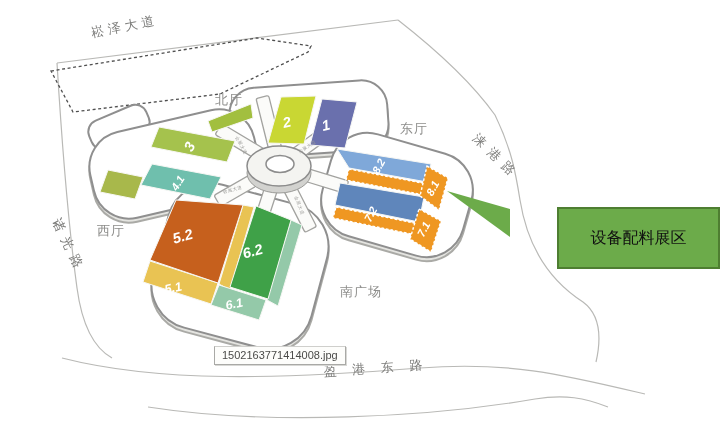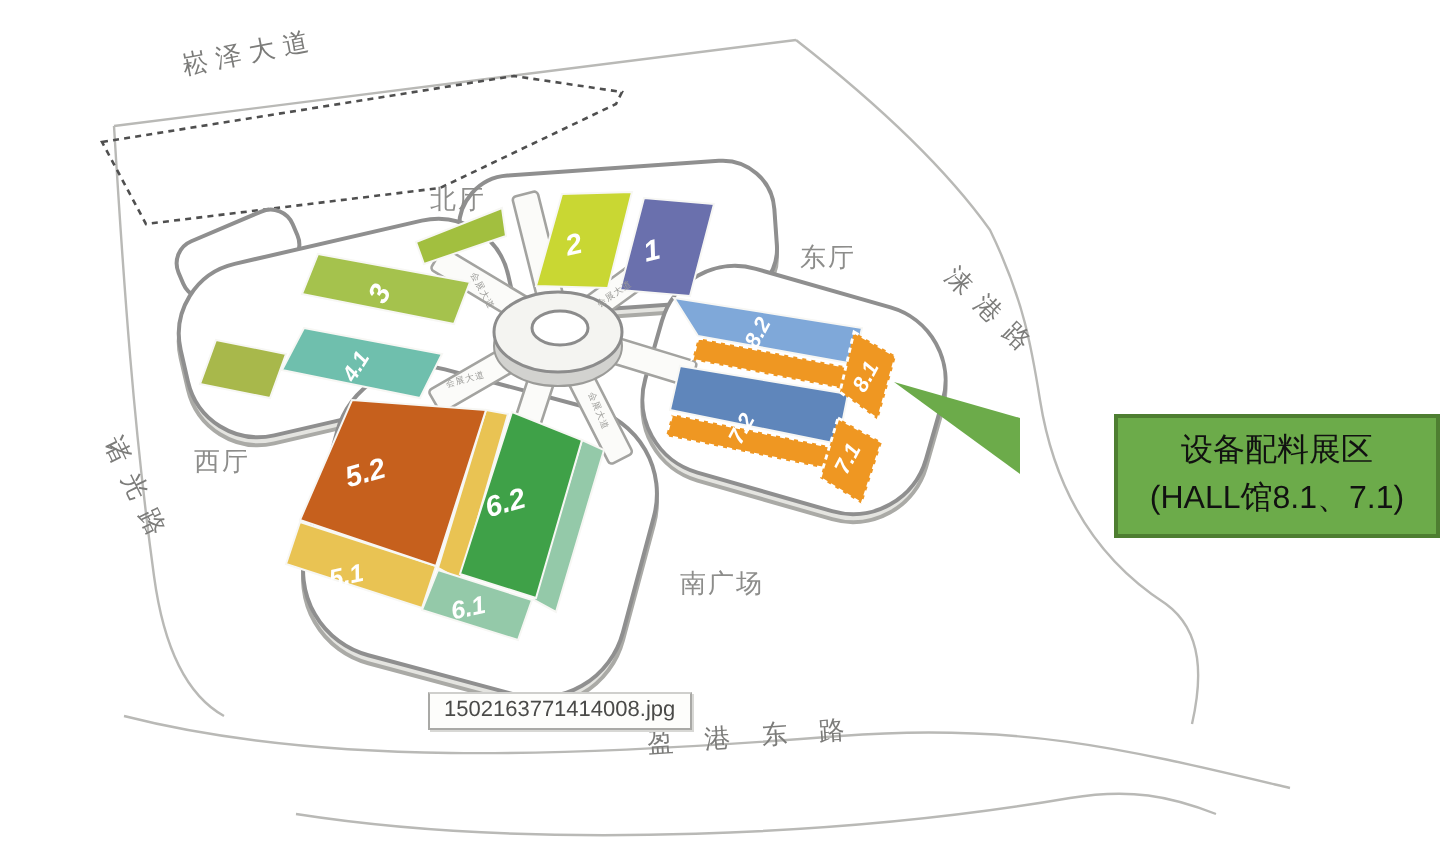--- a/index.html
+++ b/index.html
@@ -157,17 +157,16 @@
     <text class="road" x="472" y="139" letter-spacing="7" transform="rotate(44 472 139)">涞港路</text>
     <text class="road" x="52" y="221" letter-spacing="7" transform="rotate(64 52 221)">诸光路</text>
     <text class="road" x="324" y="376" letter-spacing="6" transform="rotate(-4 324 376)">盈 港 东 路</text>
   </g>
 
   <polygon points="447,191 510,209 510,237" stroke-width="1.5" fill="#6cab4a"></polygon>
 </svg>
 
 <div id="callout" style="background: rgb(108, 171, 74); border-color: rgb(78, 126, 49); margin-left: 48px;">
   <div>设备配料展区</div>
-  <div>(HALL馆8.1、7.1)</div>
 </div>
 
 <div id="filebox">1502163771414008.jpg</div>
 </div>
 
 </body></html>

